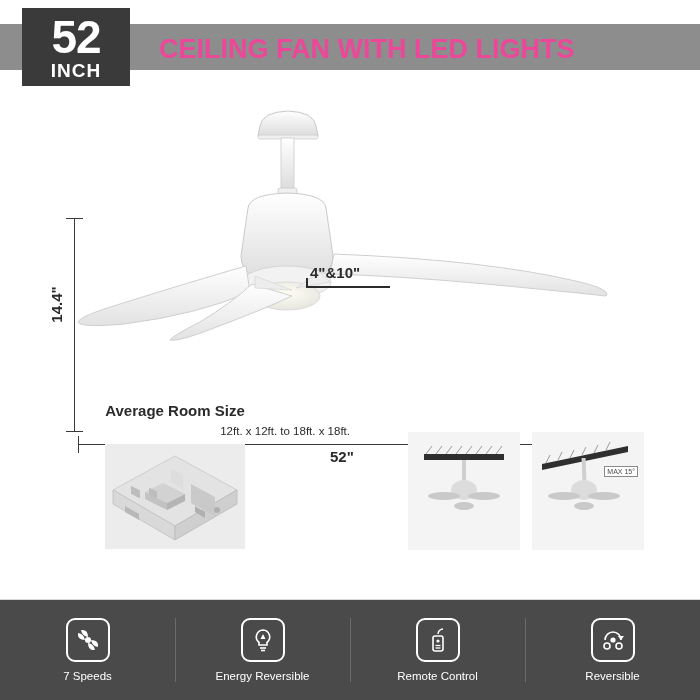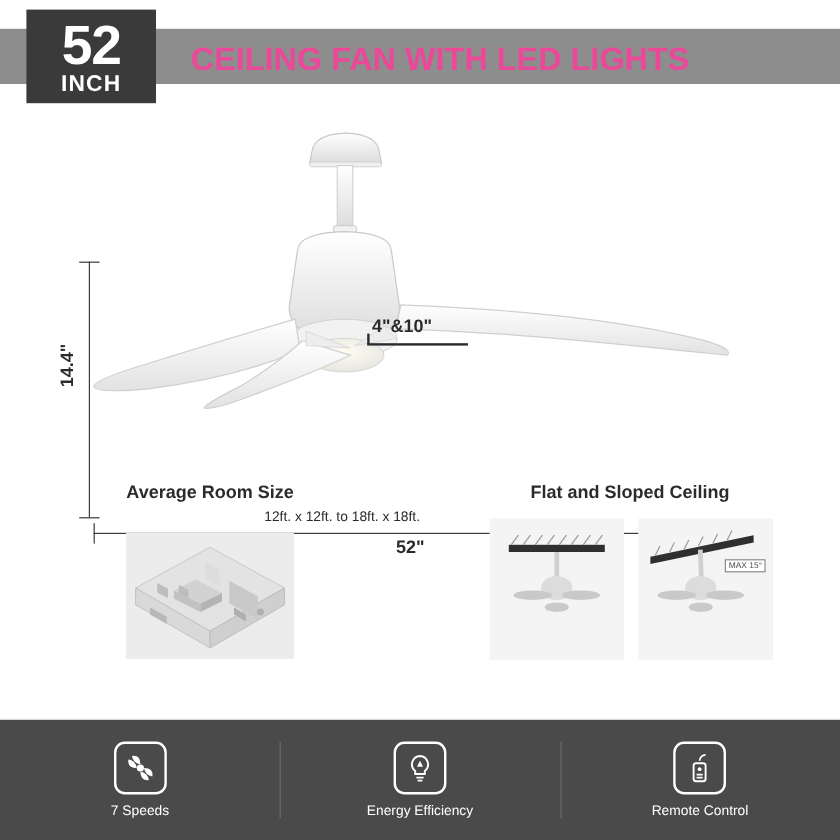--- a/index.html
+++ b/index.html
@@ -263,21 +263,20 @@
       <rect x="44" y="20" width="8" height="7" fill="#bdbdbd" transform="skewY(28)"></rect>
       <polygon points="86,40 110,53 110,72 86,59" fill="#c9c9c9"></polygon>
       <polygon points="90,62 100,68 100,74 90,68" fill="#b0b0b0"></polygon>
       <polygon points="20,62 34,70 34,76 20,68" fill="#b8b8b8"></polygon>
       <circle cx="112" cy="66" r="3" fill="#b0b0b0"></circle>
       <polygon points="66,24 78,31 78,45 66,38" fill="#dddddd"></polygon>
     </svg>
   </div>
 
   <div class="mid-col">
-    <div class="mid-title">Flat and Sloped Ceiling</div>
     <div class="ceil-imgs">
 
       <div class="ceil-img">
         <svg viewBox="0 0 112 118" width="112" height="118">
           <rect x="0" y="0" width="112" height="118" fill="#f4f4f4"></rect>
           <rect x="16" y="22" width="80" height="6" fill="#2f2f2f"></rect>
           <g stroke="#9a9a9a" stroke-width="1">
             <line x1="18" y1="22" x2="24" y2="14"></line>
               <line x1="28" y1="22" x2="34" y2="14"></line>
             <line x1="38" y1="22" x2="44" y2="14"></line>
@@ -339,31 +338,43 @@
 
   <div class="feat">
     <div class="feat-icon">
       <svg width="26" height="26" viewBox="0 0 26 26">
         <path d="M13 3 a7 7 0 0 1 4 12.5 V18 h-8 v-2.5 A7 7 0 0 1 13 3Z" fill="none" stroke="#ffffff" stroke-width="1.6"></path>
         <line x1="10" y1="21" x2="16" y2="21" stroke="#ffffff" stroke-width="1.6"></line>
         <line x1="11" y1="23.5" x2="15" y2="23.5" stroke="#ffffff" stroke-width="1.6"></line>
         <path d="M13 7 L10.5 12 h5 L13 7Z" fill="#ffffff"></path>
       </svg>
     </div>
-    <div class="feat-label">Energy Efficiency</div>
+    <div class="feat-label">Energy Reversible</div>
   </div>
 
   <div class="feat">
     <div class="feat-icon">
       <svg width="26" height="26" viewBox="0 0 26 26">
         <rect x="8" y="9" width="10" height="15" rx="2" fill="none" stroke="#ffffff" stroke-width="1.6"></rect>
         <circle cx="13" cy="14" r="1.6" fill="#ffffff"></circle>
         <line x1="10.5" y1="18.5" x2="15.5" y2="18.5" stroke="#ffffff" stroke-width="1.3"></line>
         <line x1="10.5" y1="21" x2="15.5" y2="21" stroke="#ffffff" stroke-width="1.3"></line>
         <path d="M13 7 a5 5 0 0 1 5 -5" fill="none" stroke="#ffffff" stroke-width="1.4"></path>
         <path d="M13 4.5 a7.5 7.5 0 0 1 7.5 -2.5" fill="none" stroke="#ffffff" stroke-width="1.2" opacity="0"></path>
       </svg>
     </div>
     <div class="feat-label">Remote Control</div>
   </div>
 
+  <div class="feat">
+    <div class="feat-icon">
+      <svg width="26" height="26" viewBox="0 0 26 26">
+        <path d="M5 13 a8 8 0 0 1 16 0" fill="none" stroke="#ffffff" stroke-width="1.6"></path>
+        <polygon points="21,13 18,9 24,9" fill="#ffffff"></polygon>
+        <circle cx="13" cy="13" r="2.6" fill="#ffffff"></circle>
+        <circle cx="7" cy="19" r="3" fill="none" stroke="#ffffff" stroke-width="1.6"></circle>
+        <circle cx="19" cy="19" r="3" fill="none" stroke="#ffffff" stroke-width="1.6"></circle>
+      </svg>
+    </div>
+    <div class="feat-label">Reversible</div>
+  </div>
 
 </div>
 
 </body></html>

